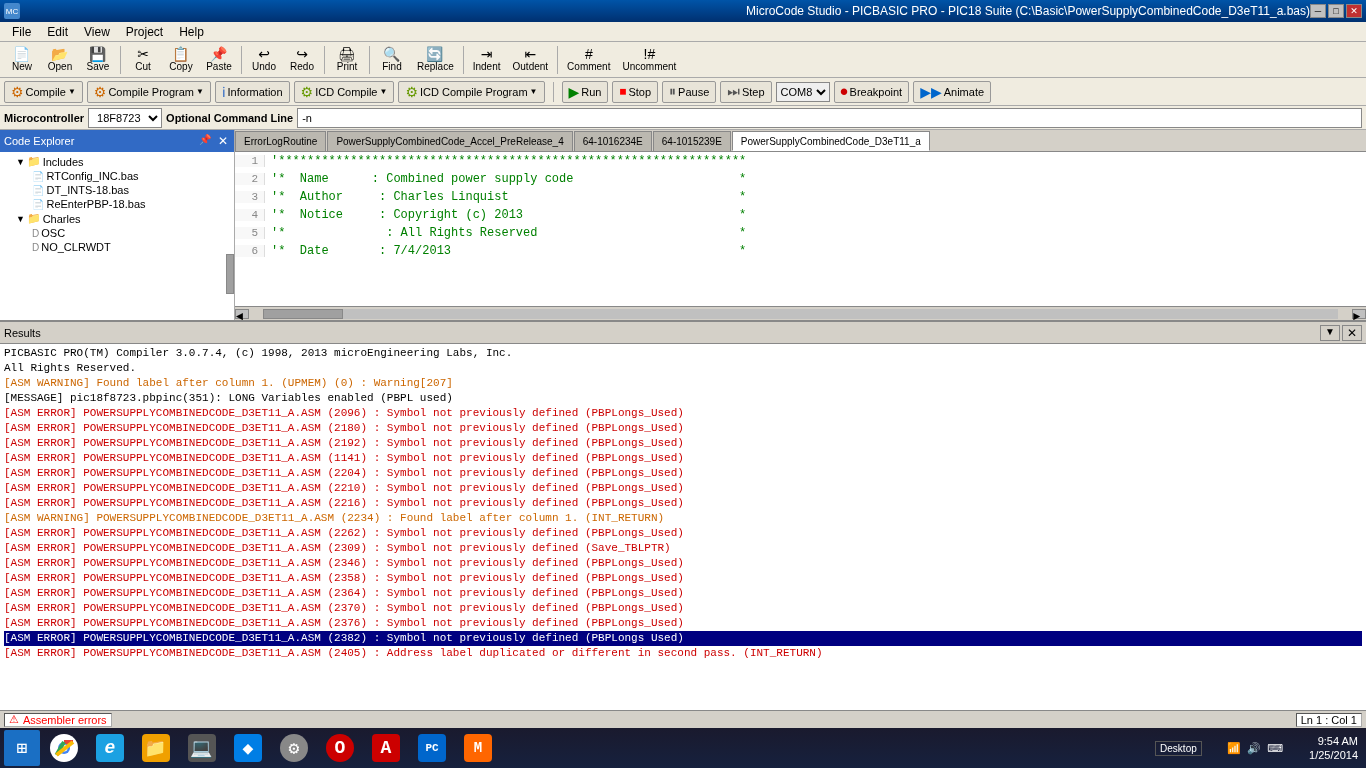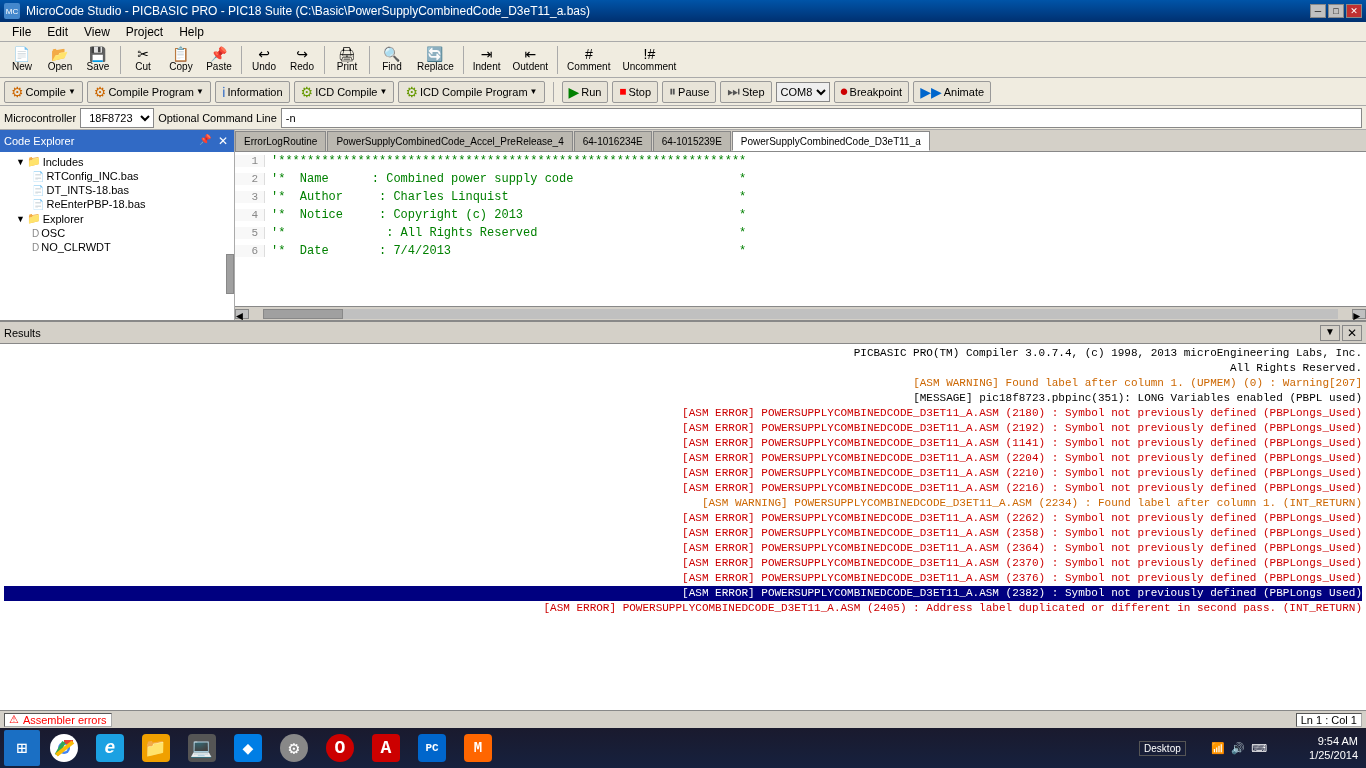--- a/index.html
+++ b/index.html
@@ -10,21 +10,21 @@
       background: linear-gradient(to bottom, #0054a8, #003070);
       color: white;
       height: 22px;
       display: flex;
       align-items: center;
       justify-content: space-between;
       padding: 0 4px;
       font-size: 12px;
       font-family: Arial, sans-serif;
     }
-    #titlebar .title { flex: 1; text-align: left; }
+    #titlebar .title { flex: 1; text-align: right; }
     #titlebar .controls { display: flex; gap: 2px; }
     #titlebar .ctrl-btn {
       width: 16px; height: 14px; background: #c0c0c0; border: 1px solid #888;
       display: flex; align-items: center; justify-content: center; font-size: 9px; cursor: pointer; color: black;
     }
     #titlebar .ctrl-btn.close { background: #c03030; color: white; }
 
     
     #menubar {
       background: #f0ece0;
@@ -82,21 +82,21 @@
       background: #f0ece0;
       height: 24px;
       display: flex;
       align-items: center;
       padding: 0 4px;
       border-bottom: 1px solid #aaa;
       gap: 4px;
       font-family: Arial, sans-serif;
       font-size: 11px;
     }
-    .mc-label { font-weight: normal; }
+    .mc-label { font-weight: bold; }
     .mc-select {
       height: 20px; padding: 0 4px; font-size: 11px;
       border: 1px solid #888; background: white;
     }
     .mc-input {
       height: 20px; padding: 0 4px; font-size: 11px;
       border: 1px solid #888; background: white; flex: 1;
     }
 
     
@@ -237,21 +237,20 @@
       left: 0;
       border: 1px solid #888;
     }
 
     
     #results-panel {
       height: 400px;
       border-top: 2px solid #888;
       display: flex;
       flex-direction: column;
-      text-align: right;
     }
     #results-header {
       background: #d4d0c8;
       height: 22px;
       display: flex;
       align-items: center;
       justify-content: space-between;
       padding: 0 4px;
       border-bottom: 1px solid #888;
       font-family: Arial, sans-serif;
@@ -327,21 +326,21 @@
     .taskbar-right {
       margin-left: auto;
       display: flex;
       align-items: center;
       gap: 26px;
       color: white;
       font-family: Arial, sans-serif;
       font-size: 11px;
       padding-right: 4px;
     }
-    .taskbar-time { text-align: right; line-height: 1.3; margin-left: 16px; }
+    .taskbar-time { text-align: right; line-height: 1.3; }
 
     
     ::-webkit-scrollbar { width: 14px; height: 14px; }
     ::-webkit-scrollbar-track { background: #d4d0c8; }
     ::-webkit-scrollbar-thumb { background: #a0a0a0; border: 1px solid #888; }
   </style>
 </head>
 <body>
 
 <div id="titlebar">
@@ -524,21 +523,21 @@
             <span style="color:#4080c0;font-size:10px;">📄</span> 
             <span>DT_INTS-18.bas</span>
           </div>
           <div class="tree-item tree-indent2">
             <span style="color:#4080c0;font-size:10px;">📄</span> 
             <span>ReEnterPBP-18.bas</span>
           </div>
           <div class="tree-item tree-indent1">
             <span style="font-size:9px;">▼</span> 
             <span style="color:#e8a000;">📁</span> 
-            <span>Explorer</span>
+            <span>Charles</span>
           </div>
           <div class="tree-item tree-indent2">
             <span style="color:#888;font-size:10px;">D</span> 
             <span>OSC</span>
           </div>
           <div class="tree-item tree-indent2">
             <span style="color:#888;font-size:10px;">D</span> 
             <span>NO_CLRWDT</span>
           </div>
           <div style="height: 120px; overflow: hidden; position: relative;">
@@ -584,28 +583,31 @@
       <div class="right-controls">
         <span style="cursor:pointer;padding:0 4px;border:1px solid #888;background:#d4d0c8;font-size:10px;">▼</span>
         <span style="cursor:pointer;padding:0 4px;border:1px solid #888;background:#d4d0c8;font-size:12px;">✕</span>
       </div>
     </div>
     <div id="results-content">
     <div class="result-line result-normal">PICBASIC PRO(TM) Compiler 3.0.7.4, (c) 1998, 2013 microEngineering Labs, Inc.</div>
         <div class="result-line result-normal">All Rights Reserved.</div>
         <div class="result-line result-warning">[ASM WARNING] Found label after column 1. (UPMEM) (0) : Warning[207]</div>
         <div class="result-line result-normal">[MESSAGE] pic18f8723.pbpinc(351): LONG Variables enabled (PBPL used)</div>
+        <div class="result-line result-error">[ASM ERROR] POWERSUPPLYCOMBINEDCODE_D3ET11_A.ASM (2096) : Symbol not previously defined (PBPLongs_Used)</div>
         <div class="result-line result-error">[ASM ERROR] POWERSUPPLYCOMBINEDCODE_D3ET11_A.ASM (2180) : Symbol not previously defined (PBPLongs_Used)</div>
         <div class="result-line result-error">[ASM ERROR] POWERSUPPLYCOMBINEDCODE_D3ET11_A.ASM (2192) : Symbol not previously defined (PBPLongs_Used)</div>
         <div class="result-line result-error">[ASM ERROR] POWERSUPPLYCOMBINEDCODE_D3ET11_A.ASM (1141) : Symbol not previously defined (PBPLongs_Used)</div>
         <div class="result-line result-error">[ASM ERROR] POWERSUPPLYCOMBINEDCODE_D3ET11_A.ASM (2204) : Symbol not previously defined (PBPLongs_Used)</div>
         <div class="result-line result-error">[ASM ERROR] POWERSUPPLYCOMBINEDCODE_D3ET11_A.ASM (2210) : Symbol not previously defined (PBPLongs_Used)</div>
         <div class="result-line result-error">[ASM ERROR] POWERSUPPLYCOMBINEDCODE_D3ET11_A.ASM (2216) : Symbol not previously defined (PBPLongs_Used)</div>
         <div class="result-line result-warning">[ASM WARNING] POWERSUPPLYCOMBINEDCODE_D3ET11_A.ASM (2234) : Found label after column 1. (INT_RETURN)</div>
         <div class="result-line result-error">[ASM ERROR] POWERSUPPLYCOMBINEDCODE_D3ET11_A.ASM (2262) : Symbol not previously defined (PBPLongs_Used)</div>
+        <div class="result-line result-error">[ASM ERROR] POWERSUPPLYCOMBINEDCODE_D3ET11_A.ASM (2309) : Symbol not previously defined (Save_TBLPTR)</div>
+        <div class="result-line result-error">[ASM ERROR] POWERSUPPLYCOMBINEDCODE_D3ET11_A.ASM (2346) : Symbol not previously defined (PBPLongs_Used)</div>
         <div class="result-line result-error">[ASM ERROR] POWERSUPPLYCOMBINEDCODE_D3ET11_A.ASM (2358) : Symbol not previously defined (PBPLongs_Used)</div>
         <div class="result-line result-error">[ASM ERROR] POWERSUPPLYCOMBINEDCODE_D3ET11_A.ASM (2364) : Symbol not previously defined (PBPLongs_Used)</div>
         <div class="result-line result-error">[ASM ERROR] POWERSUPPLYCOMBINEDCODE_D3ET11_A.ASM (2370) : Symbol not previously defined (PBPLongs_Used)</div>
         <div class="result-line result-error">[ASM ERROR] POWERSUPPLYCOMBINEDCODE_D3ET11_A.ASM (2376) : Symbol not previously defined (PBPLongs_Used)</div>
         <div class="result-line result-highlight">[ASM ERROR] POWERSUPPLYCOMBINEDCODE_D3ET11_A.ASM (2382) : Symbol not previously defined (PBPLongs Used)</div>
         <div class="result-line result-error">[ASM ERROR] POWERSUPPLYCOMBINEDCODE_D3ET11_A.ASM (2405) : Address label duplicated or different in second pass. (INT_RETURN)</div>
       </div>
   </div>
 
 </div>

